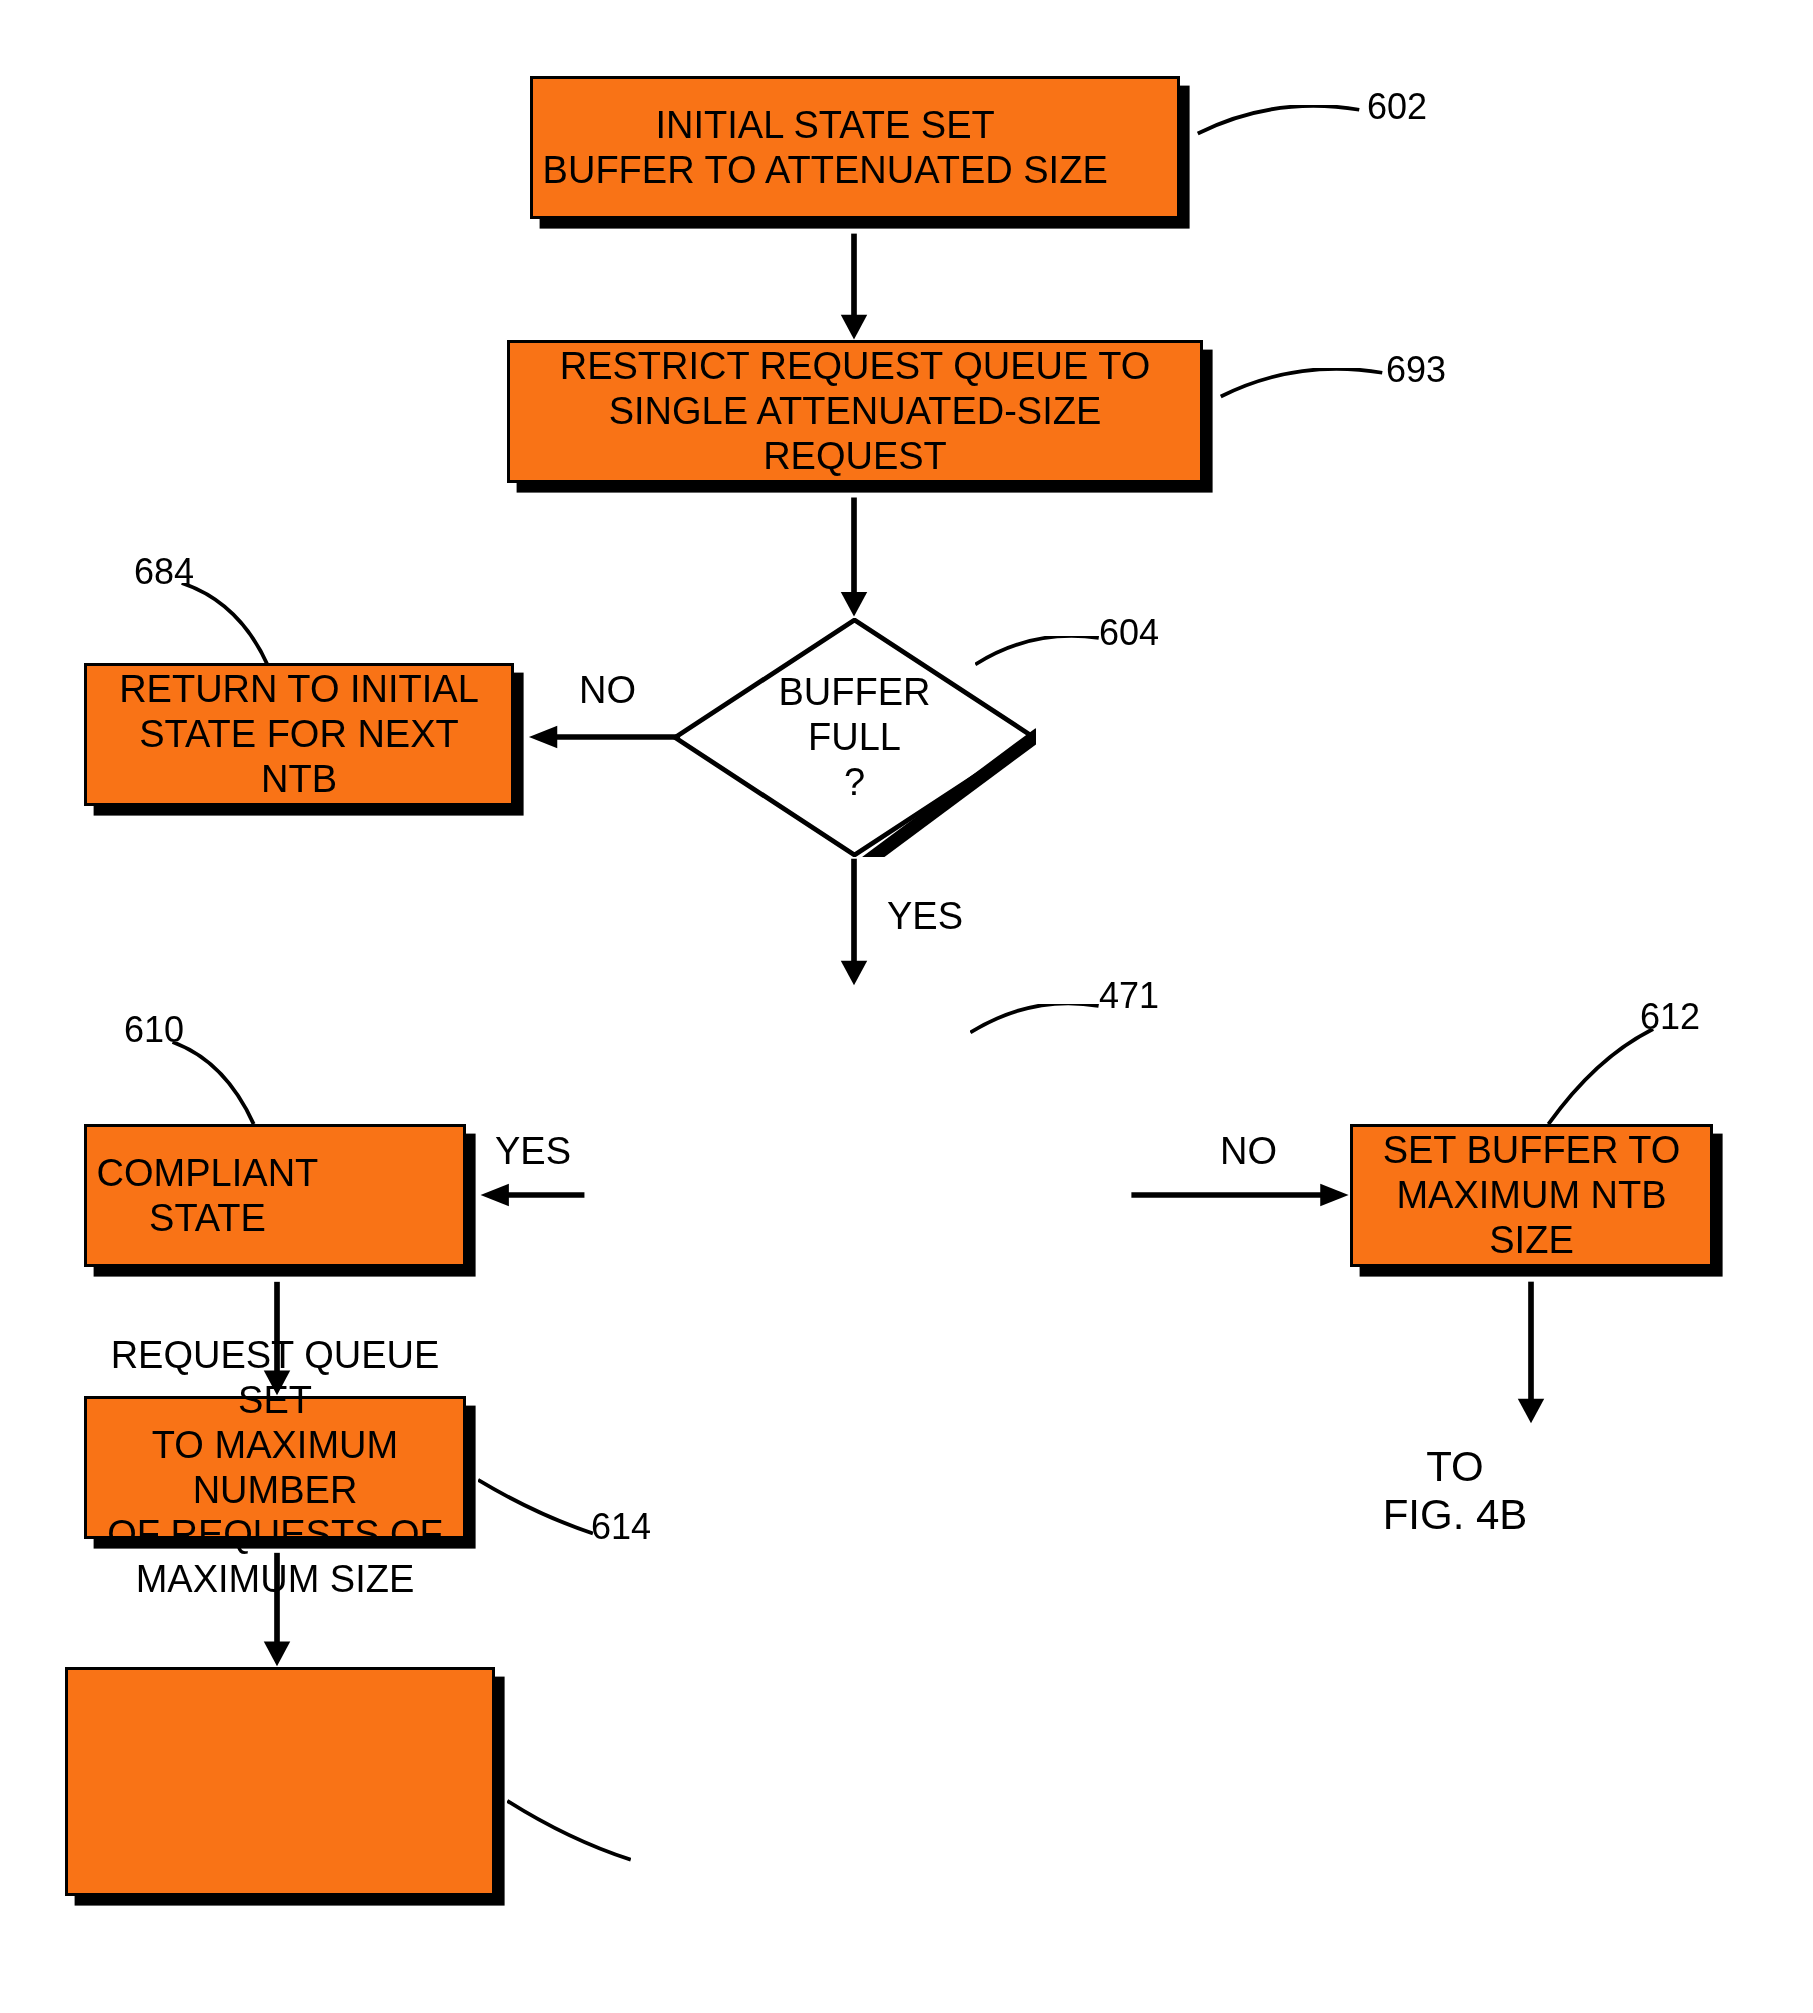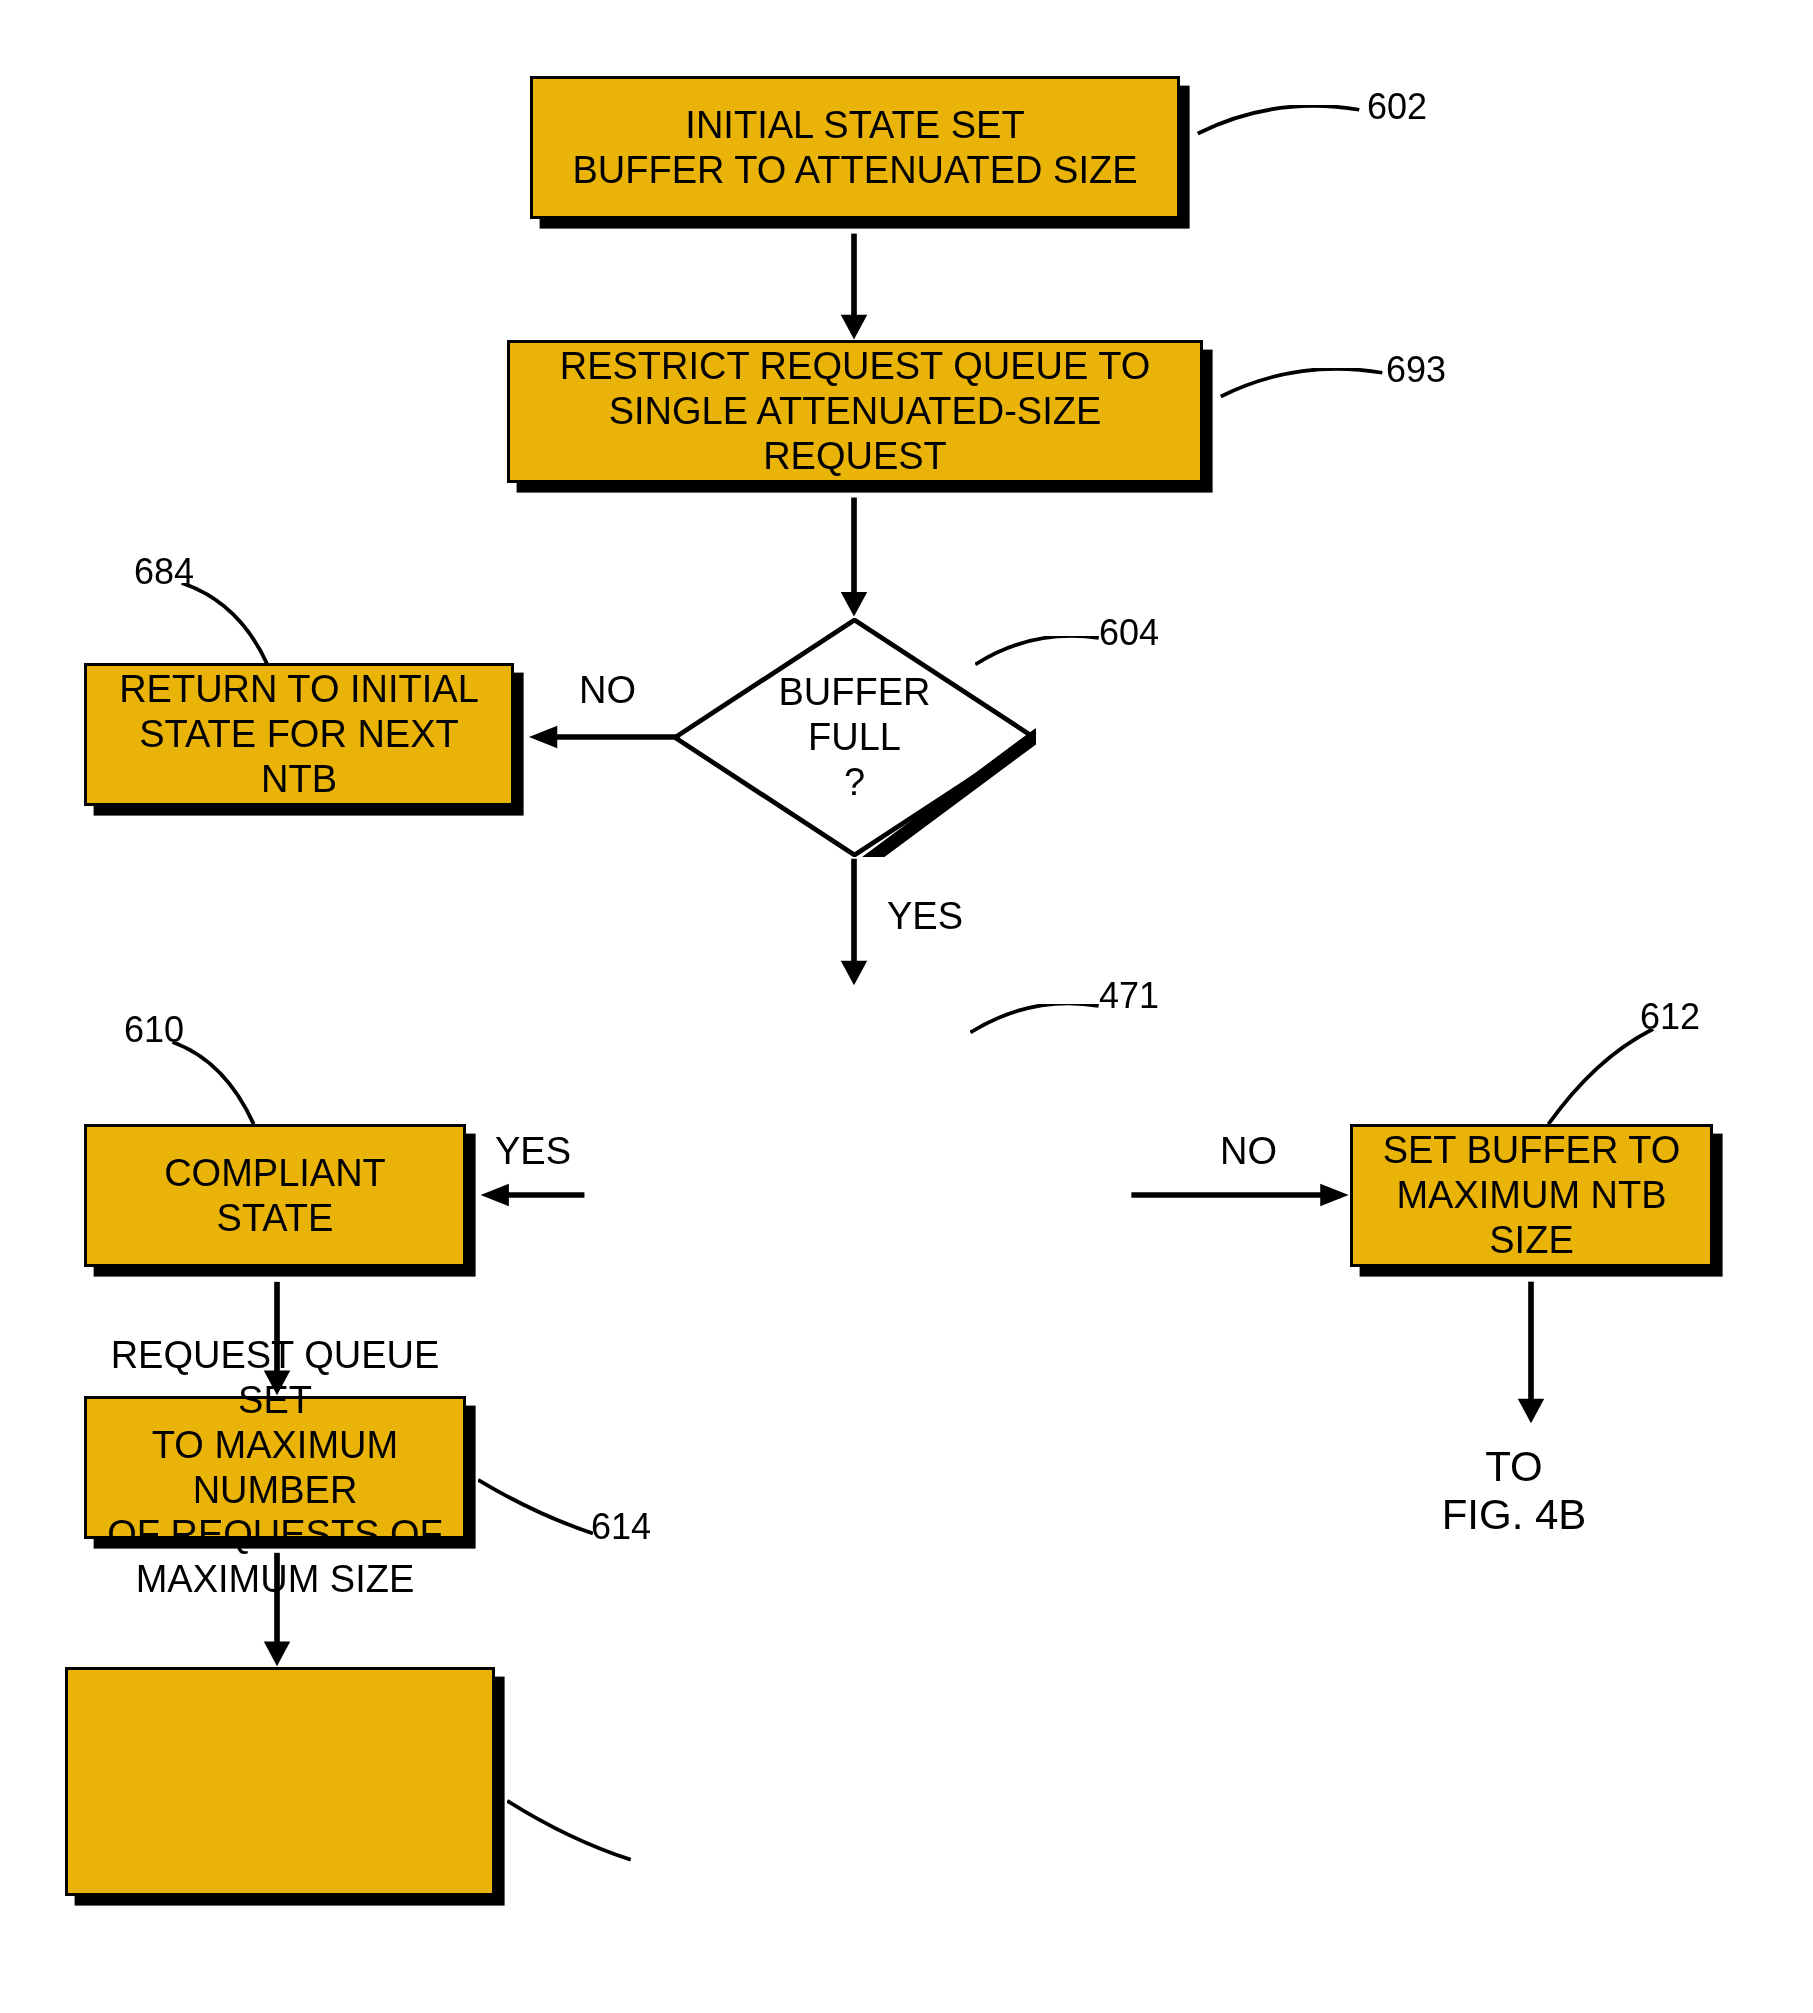--- a/index.html
+++ b/index.html
@@ -2,26 +2,26 @@
 <html><head>
 <meta charset="utf-8">
 <style>
   html, body { margin: 0; padding: 0; background: #fff; }
   body { font-family: Arial, Helvetica, sans-serif; }
   .canvas { position: relative; width: 1813px; height: 2013px; }
 
   
   .proc {
     position: absolute;
-    background: #eab308;
+    background: #f97316;
     border: 3.8px solid #000;
     box-shadow: 9.6px 9.6px 0 #000;
     display: flex;
     align-items: center;
-    justify-content: center;
+    justify-content: flex-start;
     text-align: center;
     font-size: 38px;
     line-height: 1.18;
     padding: 5.7px 9.6px;
     box-sizing: border-box;
   }
 
   
   .diamond-wrap { position: absolute; }
   .diamond-wrap svg { position: absolute; left: 0; top: 0; }
@@ -171,21 +171,21 @@
         <path d="M20 100 Q70 30 130 0" stroke="#000" stroke-width="4" fill="none"></path>
       </svg>
   </div>
 
   <div class="conn" style="left:1514px; top:1281px;">
     <svg width="34" height="143" viewBox="0 0 36 150">
       <line x1="18" y1="0" x2="18" y2="130" stroke="#000" stroke-width="6"></line>
       <polygon points="18,150 4,124 32,124" fill="#000"></polygon>
     </svg>
   </div>
-  <div class="tofig" style="left:1423px; top:1443px; width:182px;">
+  <div class="tofig" style="left:1364px; top:1443px; width:182px;">
     <div>TO<br>FIG. 4B</div>
   </div>
 
   <div class="conn" style="left:260px; top:1281px;">
     <svg width="34" height="115" viewBox="0 0 36 120">
       <line x1="18" y1="0" x2="18" y2="100" stroke="#000" stroke-width="6"></line>
       <polygon points="18,120 4,94 32,94" fill="#000"></polygon>
     </svg>
   </div>
 

